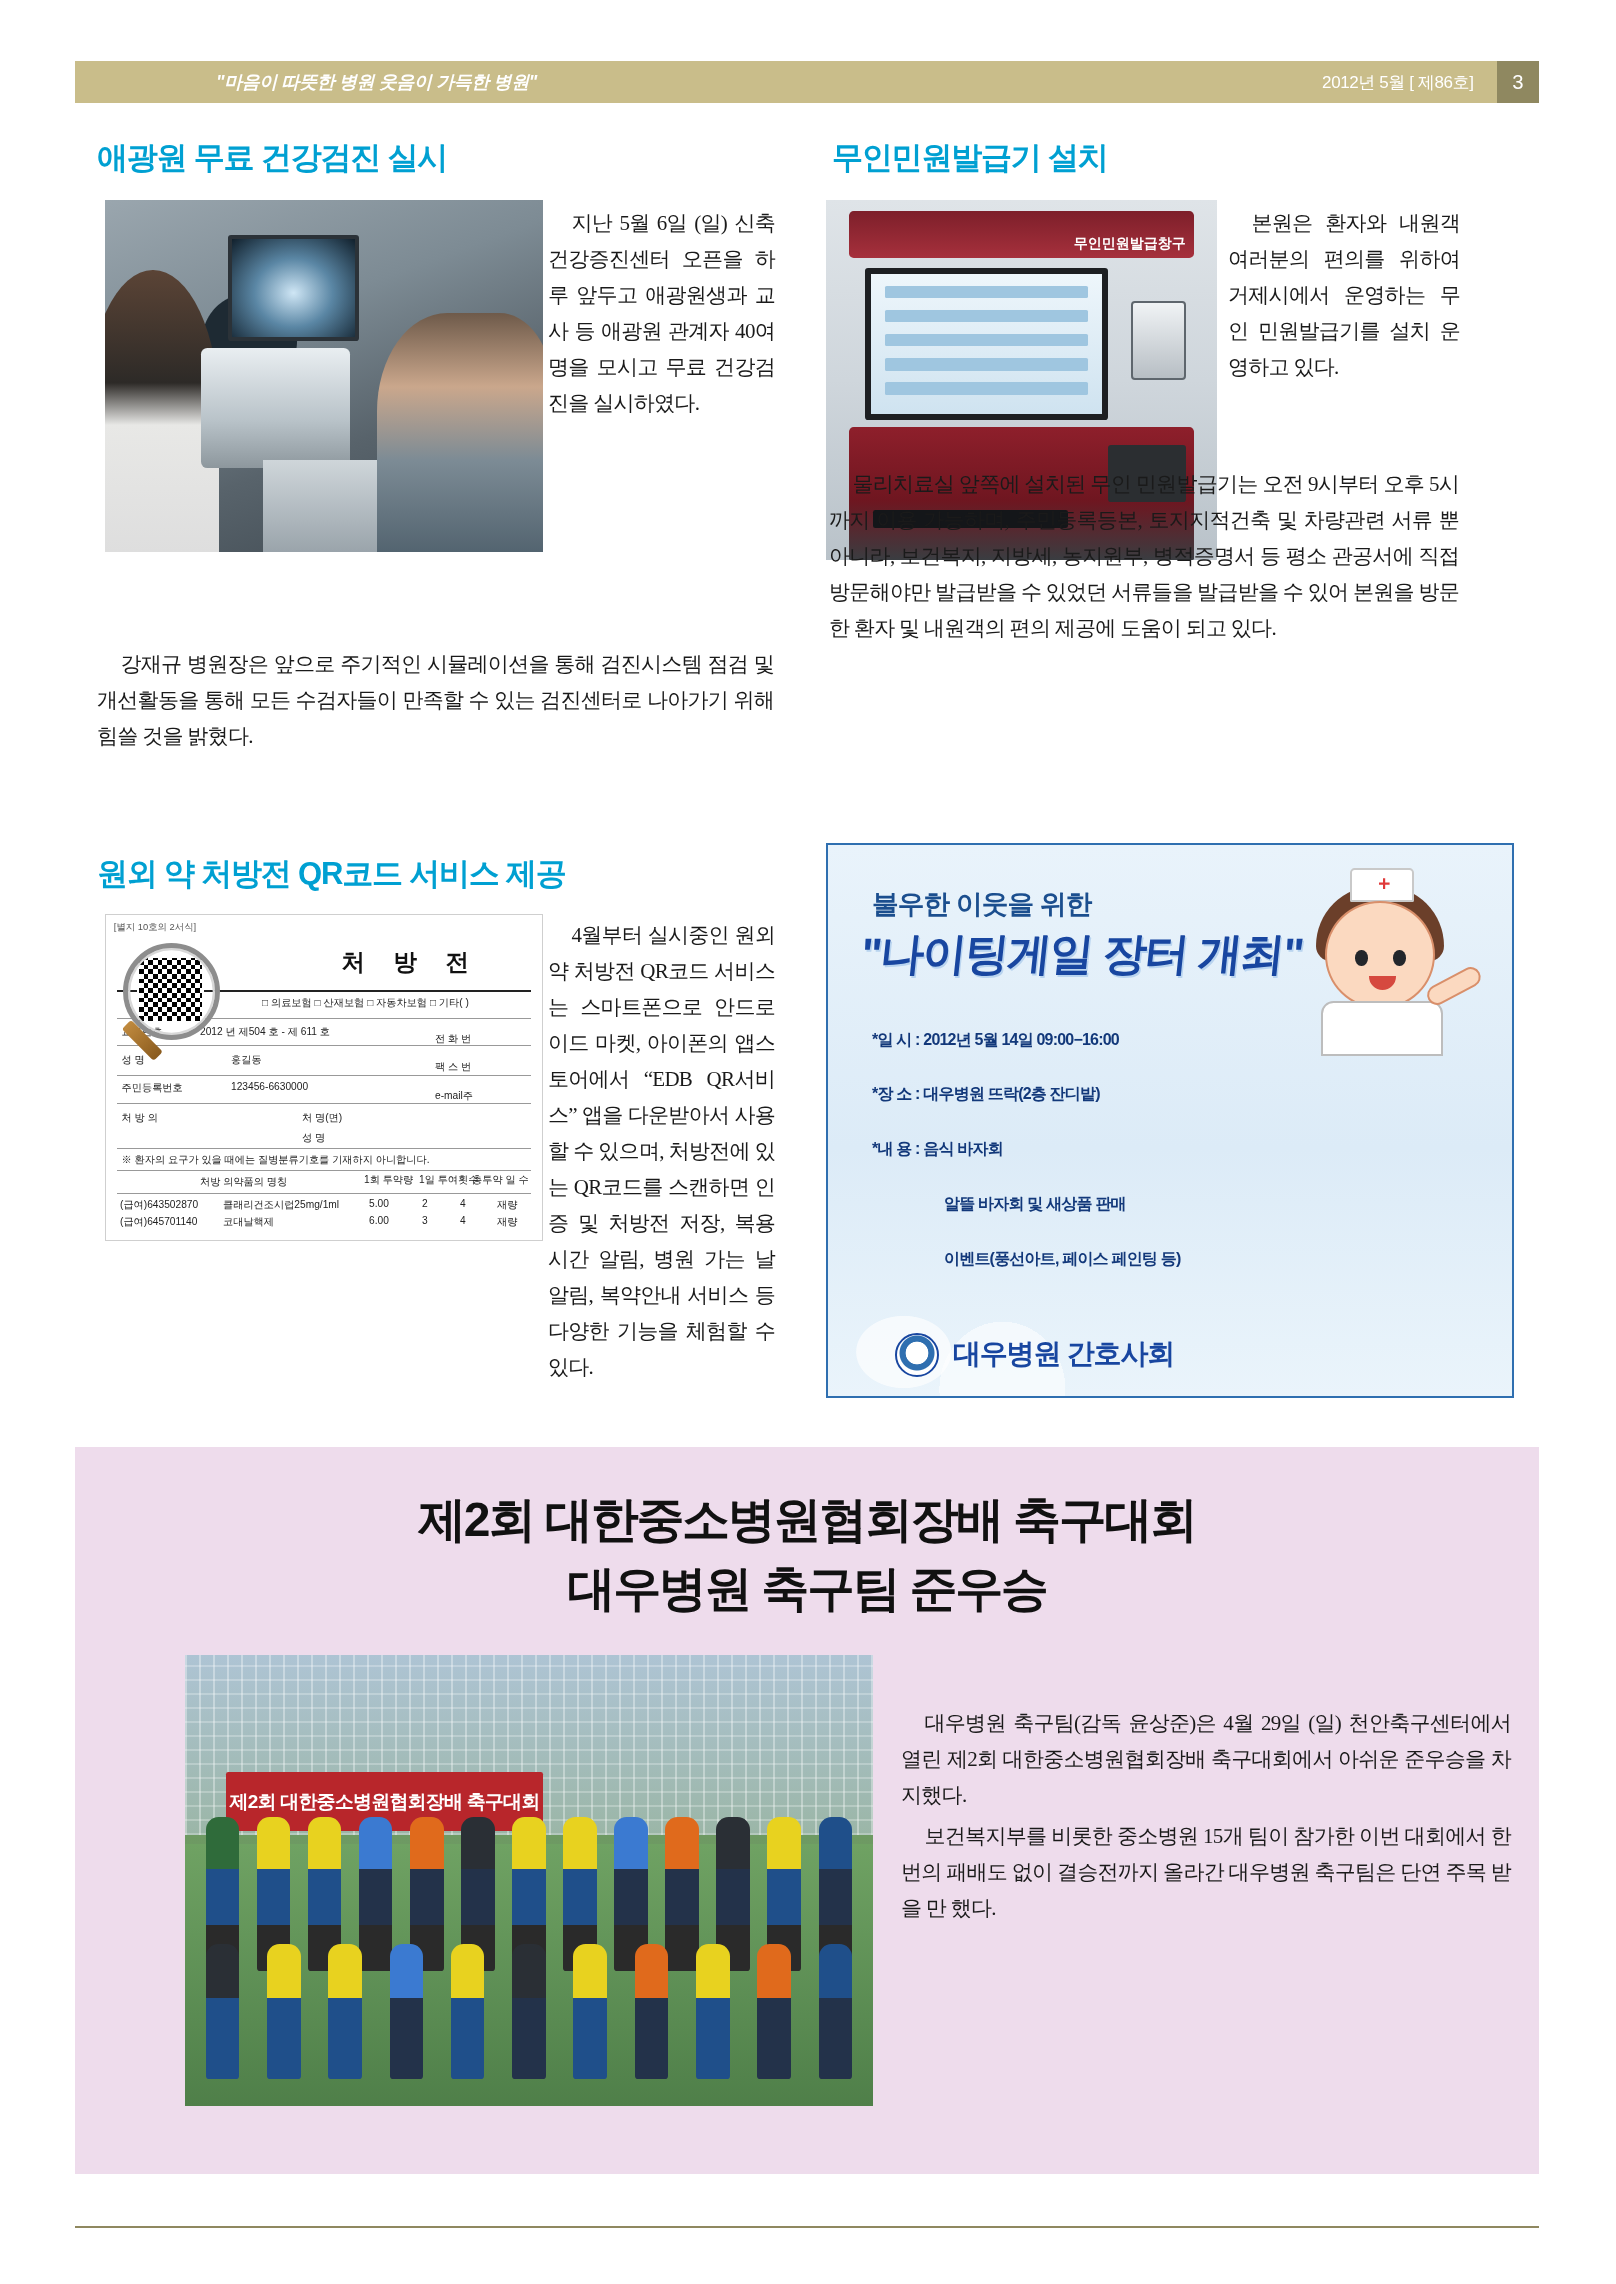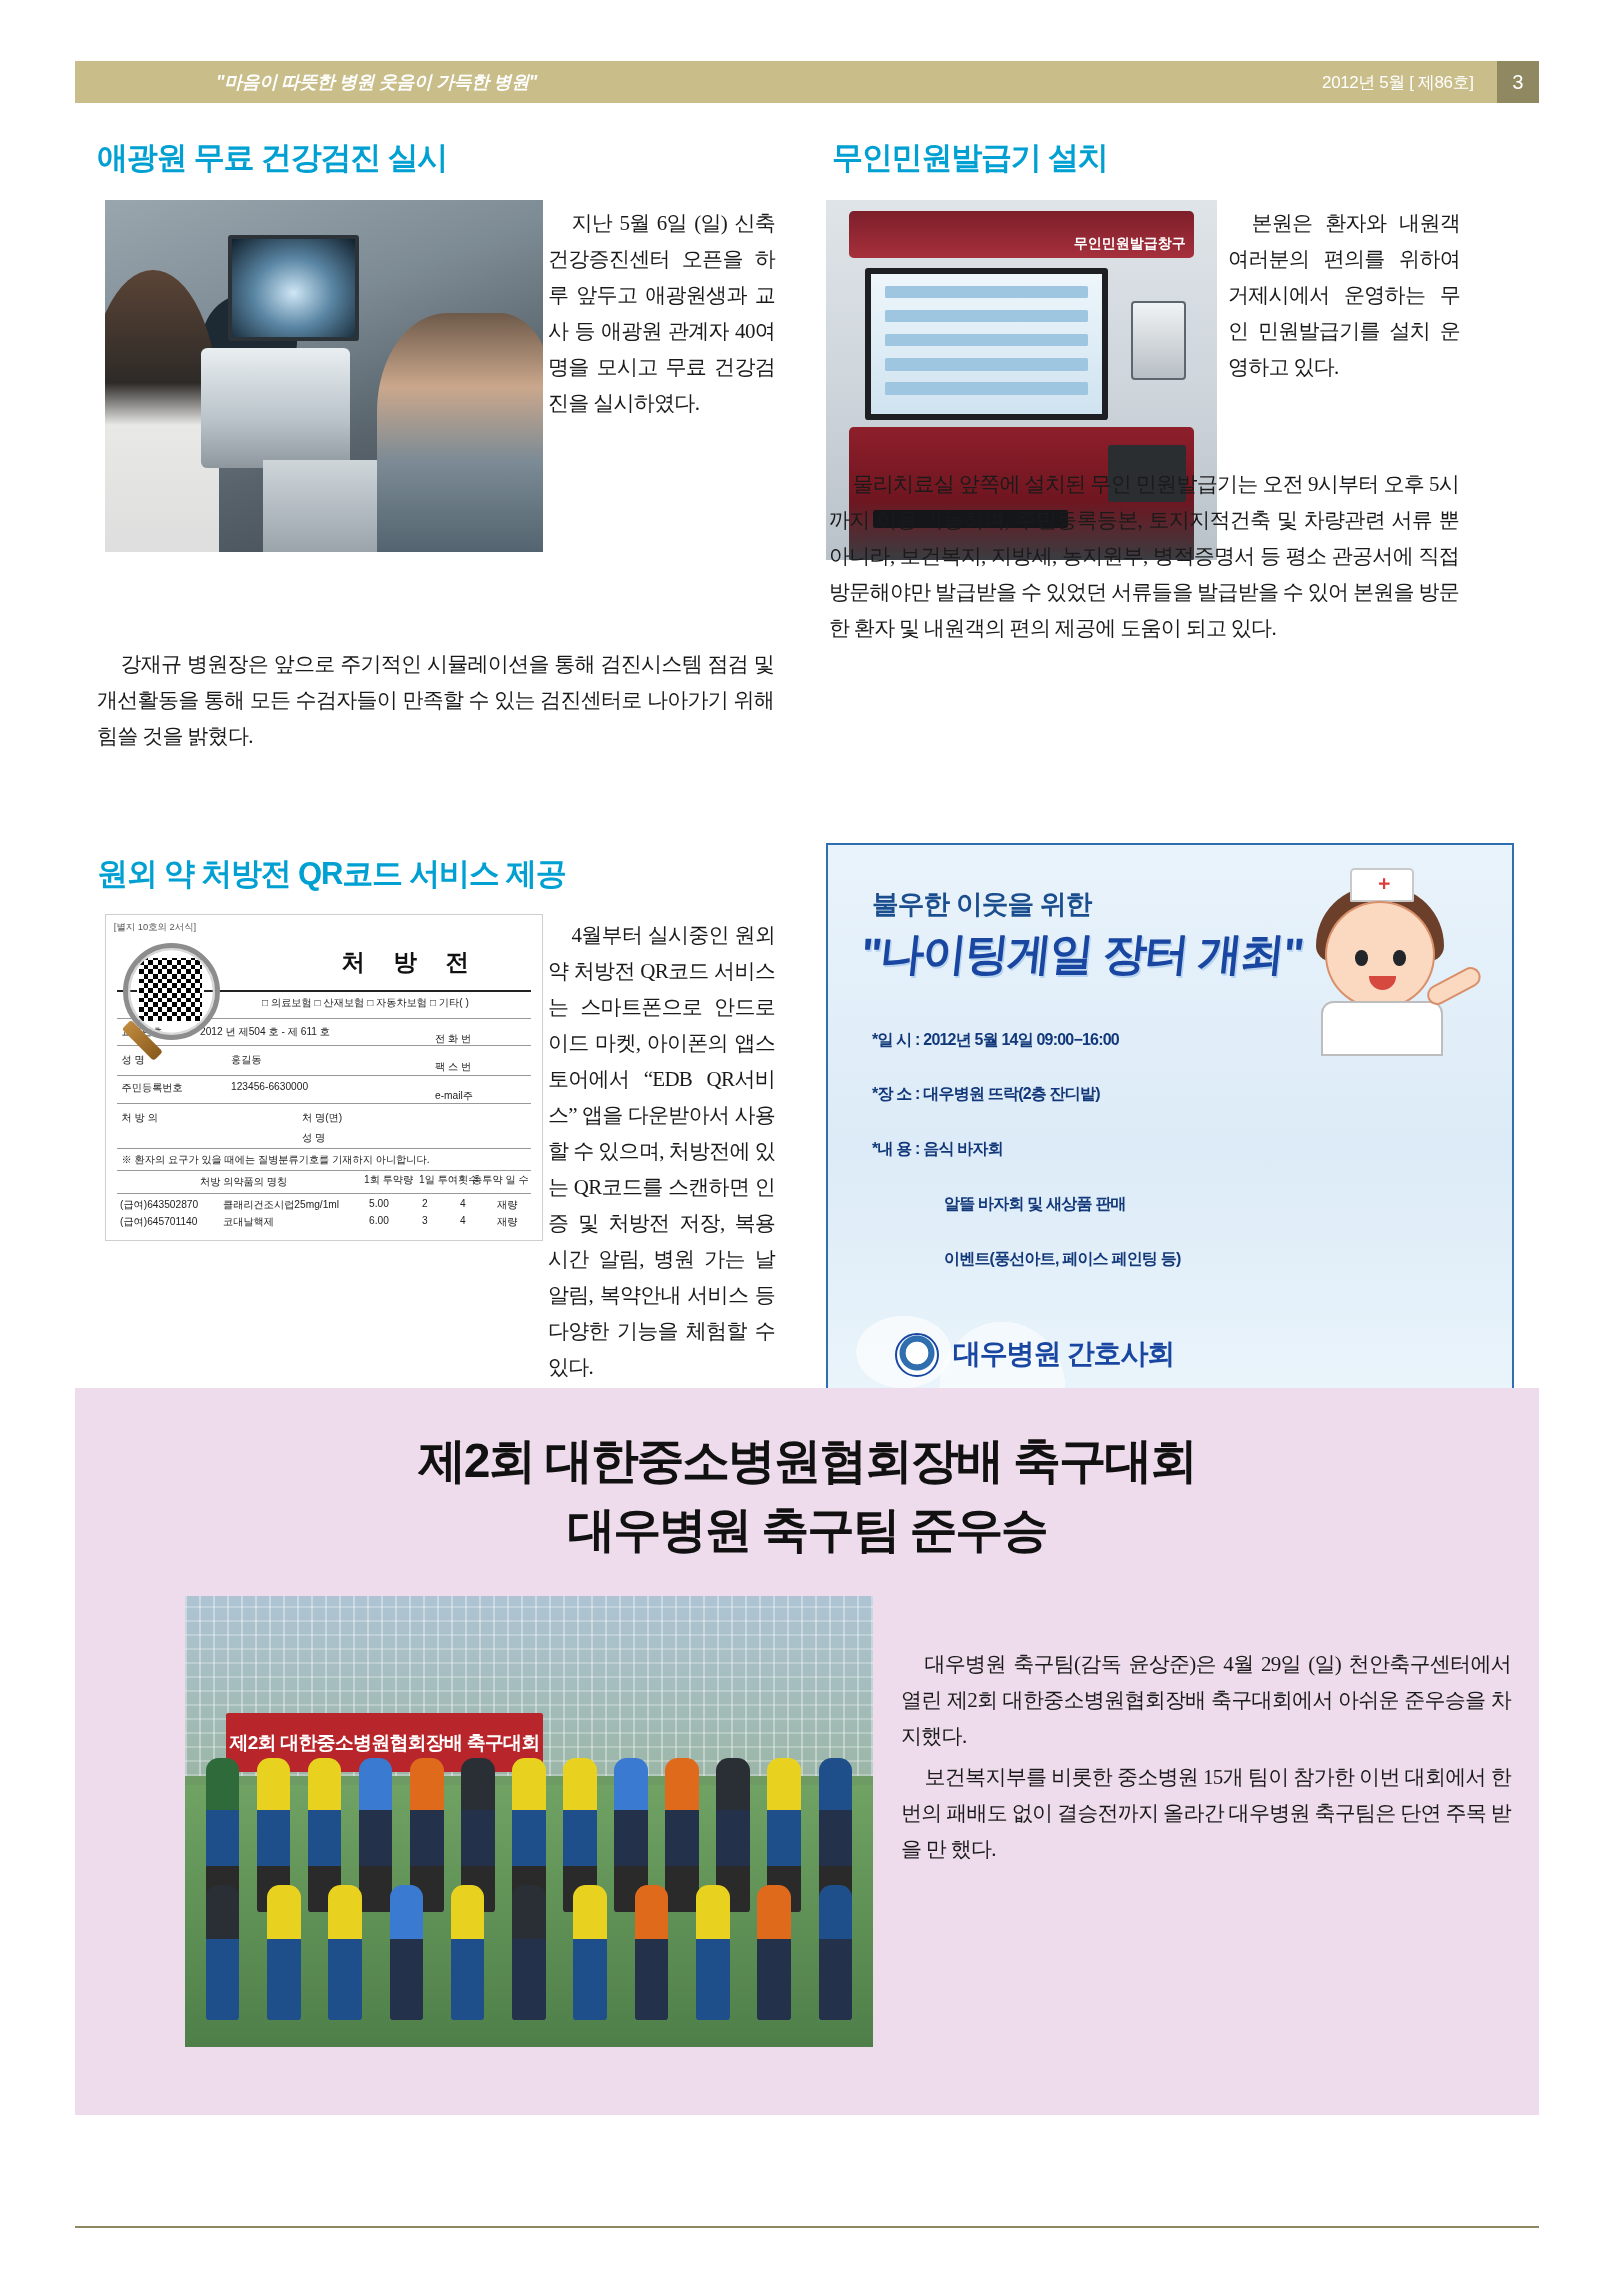--- a/index.html
+++ b/index.html
@@ -396,21 +396,21 @@
     background: #fbd9c0;
     border: 2.3px solid #d98f6a;
     border-radius: 11px;
     transform: rotate(-28deg);
   }
 
   
   .soccer-panel {
     position: absolute;
     left: 75px;
-    top: 1388px;
+    top: 1447px;
     width: 1464px;
     height: 727px;
     background: #eedcec;
   }
   .soccer-h1 {
     position: absolute;
     left: 0; right: 0;
     top: 41px;
     text-align: center;
     font-size: 48px;

